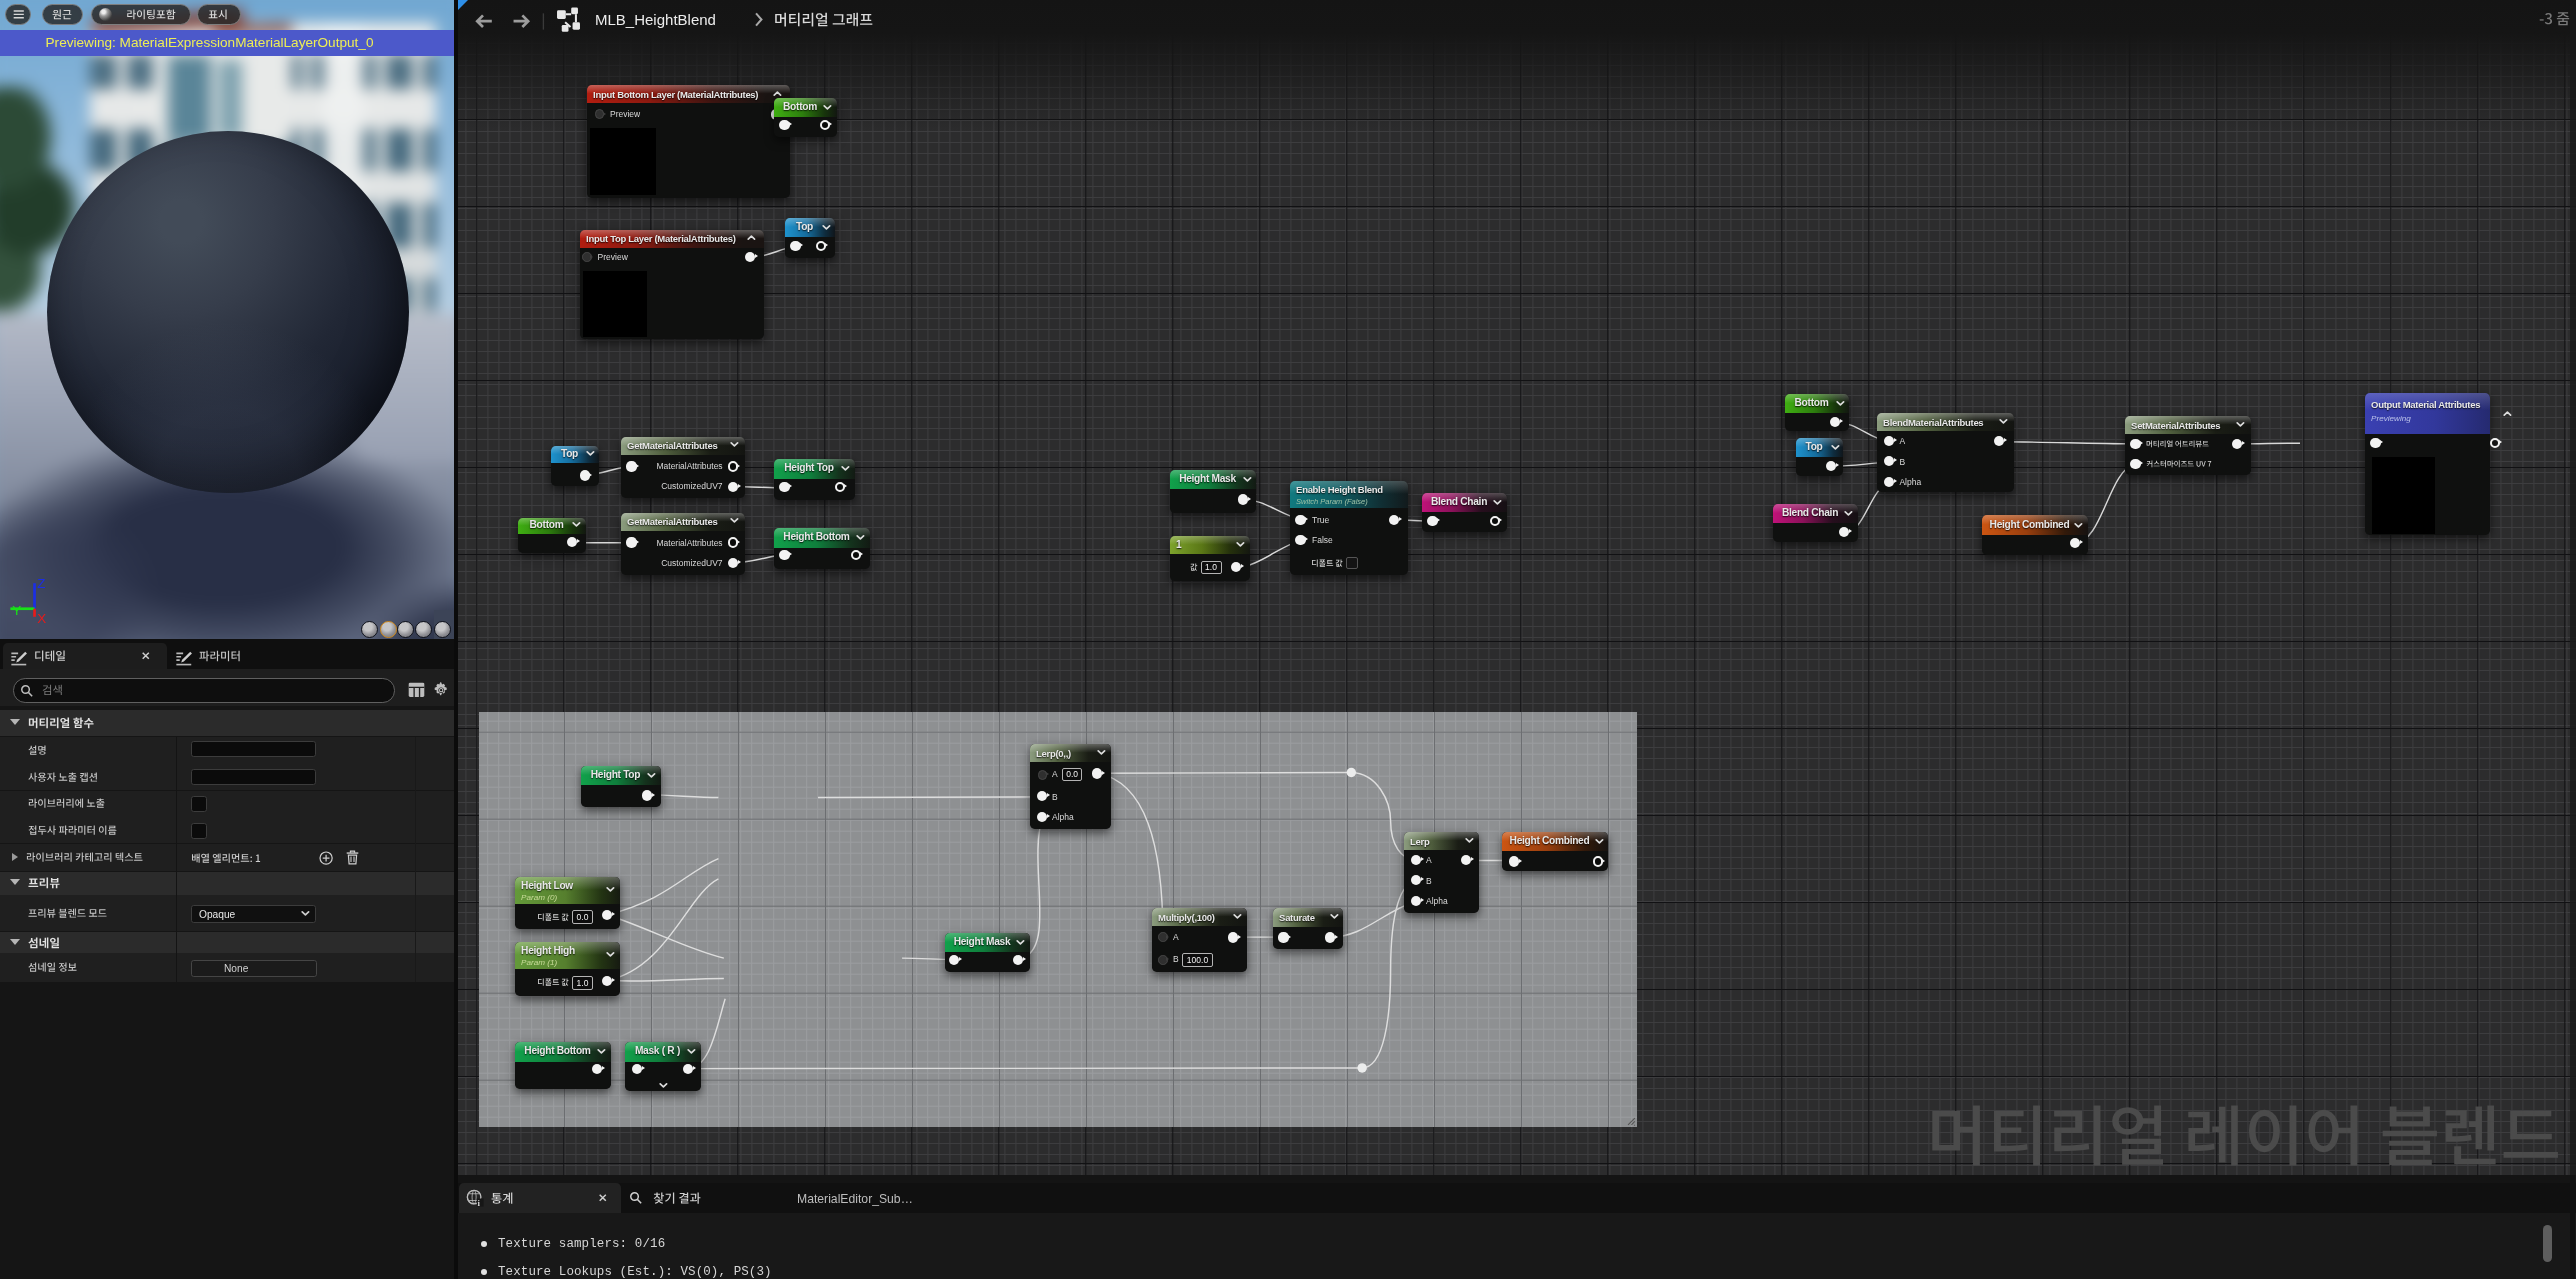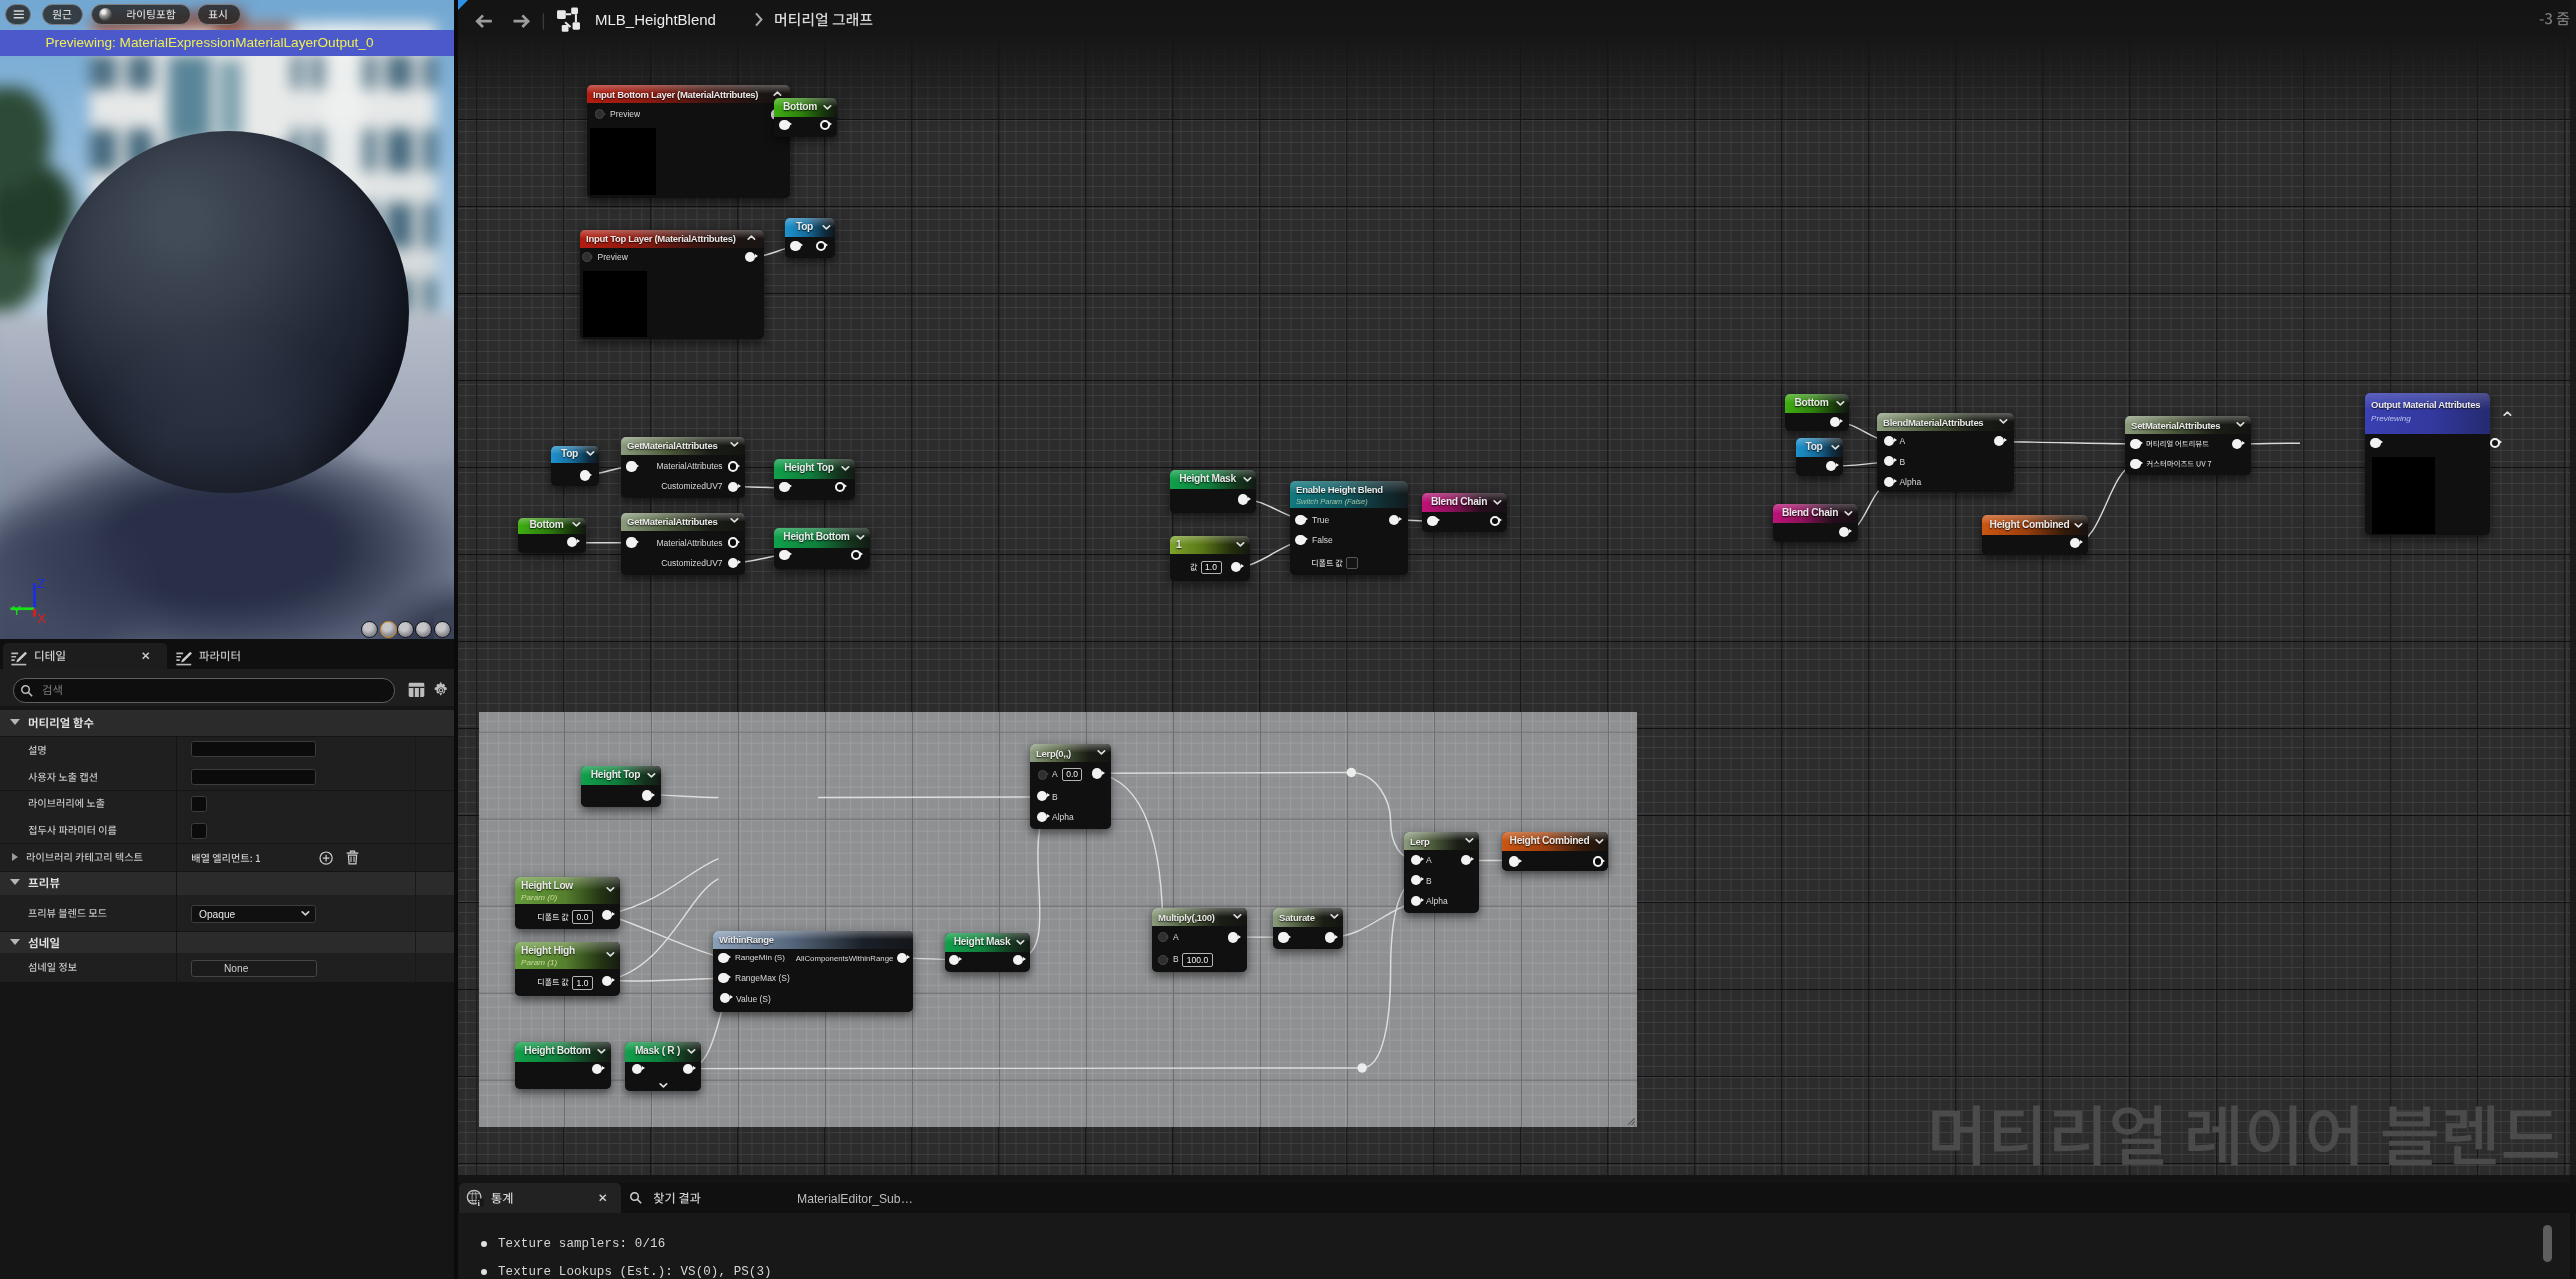--- a/index.html
+++ b/index.html
@@ -417,32 +417,20 @@
       <span class="sub" style="font-size:8.1px;top:15.6px;color:#c9dc9a">Param (1)</span>
       <svg style="position:absolute;left:22px;top:36px;overflow:visible;" width="32" height="9" fill="#d8d8d8" viewBox="0 0 46.8906 13.3906">
         <path transform="translate(0.0,10.6) scale(0.01200,-0.01200)" d="M693 832H798V-84H693ZM103 226H179Q272 226 345 228Q417 231 481 237Q544 244 609 256L619 168Q553 156 488 149Q423 143 348 141Q274 139 179 139H103ZM103 747H539V661H207V193H103Z"></path>
         <path transform="translate(11.0,10.6) scale(0.01200,-0.01200)" d="M120 809H796V729H120ZM125 581H790V502H125ZM249 778H353V529H249ZM563 778H667V529H563ZM46 429H872V346H46ZM406 523H510V389H406ZM143 286H768V75H248V-27H145V147H665V210H143ZM145 4H794V-74H145Z"></path>
         <path transform="translate(22.1,10.6) scale(0.01200,-0.01200)" d="M148 349H782V265H148ZM46 115H874V29H46ZM148 758H774V674H254V324H148ZM222 556H754V473H222Z"></path>
         <path transform="translate(35.8,10.6) scale(0.01200,-0.01200)" d="M655 832H759V335H655ZM731 630H888V544H731ZM396 780H510Q510 662 460 571Q410 481 315 419Q220 358 84 325L44 410Q162 437 240 484Q318 530 357 592Q396 653 396 725ZM87 780H462V696H87ZM141 289H238V190H365V289H461V-70H141ZM238 111V11H365V111ZM611 298H691V226Q691 164 672 104Q654 45 614 -3Q575 -51 513 -79L457 -0Q510 23 544 60Q577 96 594 140Q611 183 611 226ZM631 298H711V228Q711 184 727 139Q744 95 777 59Q811 22 863 -0L808 -79Q746 -52 707 -4Q667 44 649 104Q631 164 631 228Z"></path>
       </svg>
       <span class="vb" style="left:57px;top:34px;width:21px;height:13.6px;font-size:8.5px;line-height:12.2px">1.0</span>
       <i class="pf" style="left:87px;top:34px"></i>
     </div>
-    <div class="nd" style="left:255px;top:931px;width:200px;height:81px;">
-      <div class="hd hsteel" style="height:17.6px"></div>
-      <span class="t" style="font-size:9.5px;top:3.4px">WithinRange</span>
-      <i class="pf" style="left:5.4px;top:22px"></i>
-      <span class="pl" style="left:22px;top:23px;font-size:8.1px;color:#dadada">RangeMin (S)</span>
-      <span class="pl" style="right:19.7px;top:24px;font-size:7.8px;color:#dadada">AllComponentsWithinRange</span>
-      <i class="pf" style="left:184px;top:22px"></i>
-      <i class="pf" style="left:5.4px;top:42px"></i>
-      <span class="pl" style="left:22px;top:43px;font-size:8.5px;color:#dadada">RangeMax (S)</span>
-      <i class="pf" style="left:6.8px;top:62px"></i>
-      <span class="pl" style="left:23px;top:64px;font-size:8.5px;color:#dadada">Value (S)</span>
-    </div>
     <div class="nd" style="left:487px;top:933px;width:85px;height:39px;">
       <div class="hd hgreen" style="height:19px"></div>
       <span class="t c" style="font-size:10.2px;top:3.4px">Height Mask</span>
       <svg class="chev" style="left:71px;top:6.8px" width="8.8" height="5.4" viewBox="0 0 13 8.5">
         <path d="M1.5 1.5l5 4.6 5 -4.6" stroke="#dcdcdc" stroke-width="2.7" fill="none" stroke-linecap="round" stroke-linejoin="round"></path>
       </svg>
       <i class="pf" style="left:4.1px;top:22px"></i>
       <i class="pf" style="left:68px;top:22px"></i>
     </div>
     <div class="nd" style="left:694px;top:908px;width:95px;height:64px;">

